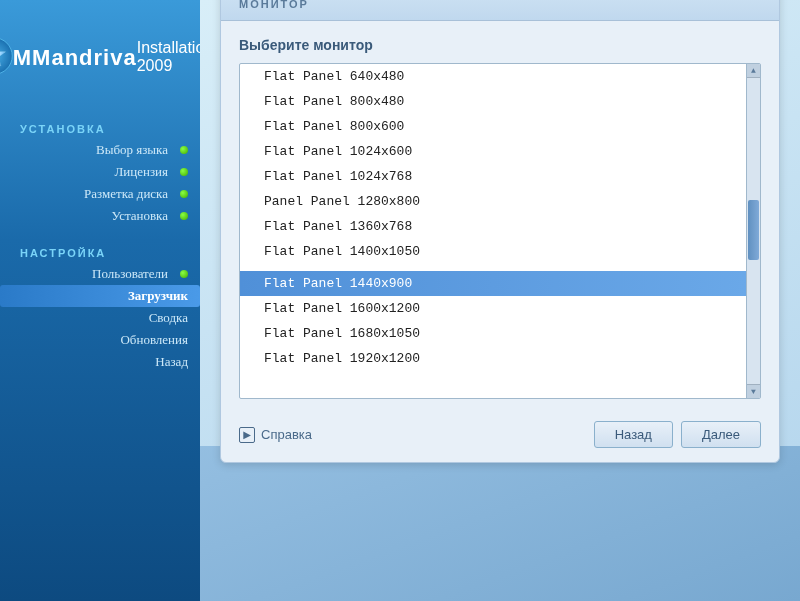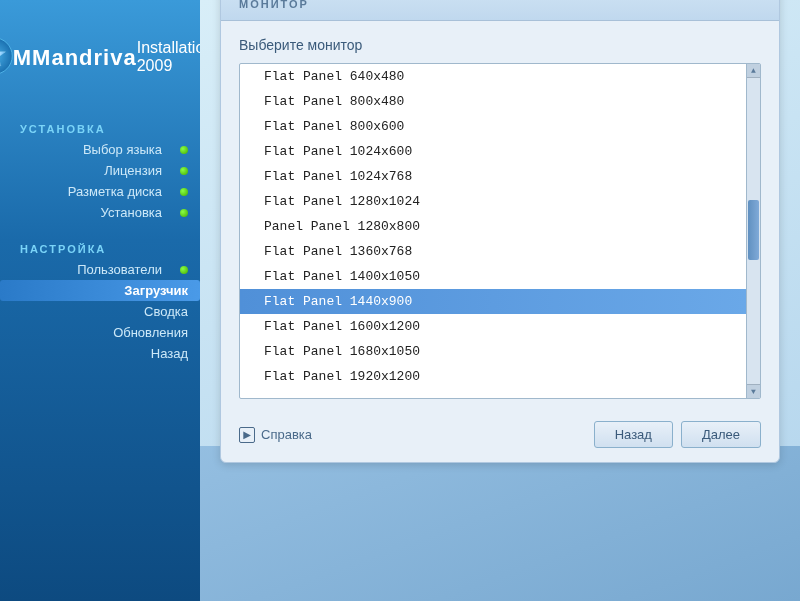--- a/index.html
+++ b/index.html
@@ -66,24 +66,25 @@
       align-self: flex-start;
       padding-left: 20px;
     }
 
     .sidebar-item {
       width: 100%;
       padding: 3px 12px 3px 20px;
       display: flex;
       align-items: center;
       justify-content: flex-end;
-      gap: 18px;
+      gap: 12px;
       color: #cce8f8;
       font-size: 13px;
       cursor: default;
+      font-family: Liberation Serif, serif;
     }
 
     .sidebar-item.active {
       background: linear-gradient(90deg, #2a7ac8, #4a9ae8);
       color: white;
       border-radius: 3px;
       font-weight: bold;
     }
 
     .sidebar-item .dot {
@@ -139,21 +140,21 @@
       flex: 1;
       padding: 16px 18px 12px 18px;
       display: flex;
       flex-direction: column;
       gap: 10px;
     }
 
     .select-label {
       color: #3a5a7a;
       font-size: 14px;
-      font-weight: normal;
+      font-weight: bold;
     }
 
     .list-container {
       flex: 1;
       border: 1px solid #a0b8cc;
       background: white;
       border-radius: 2px;
       display: flex;
       overflow: hidden;
       height: 300px;
@@ -174,20 +175,21 @@
       padding: 5px 8px 5px 24px;
       font-size: 13px;
       color: #222;
       cursor: default;
       white-space: nowrap;
     }
 
     .list-item.selected {
       background: linear-gradient(90deg, #5090d8, #6aa8e8);
       color: white;
+      margin-top: 7px;
     }
 
     
     .scrollbar-track {
       width: 14px;
       background: #d0dce8;
       border-left: 1px solid #a0b8cc;
       display: flex;
       flex-direction: column;
       align-items: center;
@@ -361,21 +363,20 @@
     <div class="card-body">
       <div class="select-label">Выберите монитор</div>
       <div class="list-container">
         <div class="list-scroll" id="monitor-list">
 
         <div class="list-item">Flat Panel 640x480</div>
             <div class="list-item">Flat Panel 800x480</div>
             <div class="list-item">Flat Panel 800x600</div>
             <div class="list-item">Flat Panel 1024x600</div>
             <div class="list-item">Flat Panel 1024x768</div>
-            <div class="list-item">Flat Panel 1280x1024</div>
             <div class="list-item">Panel Panel 1280x800</div>
             <div class="list-item">Flat Panel 1360x768</div>
             <div class="list-item">Flat Panel 1400x1050</div>
             <div class="list-item selected">Flat Panel 1440x900</div>
             <div class="list-item">Flat Panel 1600x1200</div>
             <div class="list-item">Flat Panel 1680x1050</div>
             <div class="list-item">Flat Panel 1920x1200</div>
           </div>
         <div class="scrollbar-track">
           <div class="scrollbar-up">▲</div>

